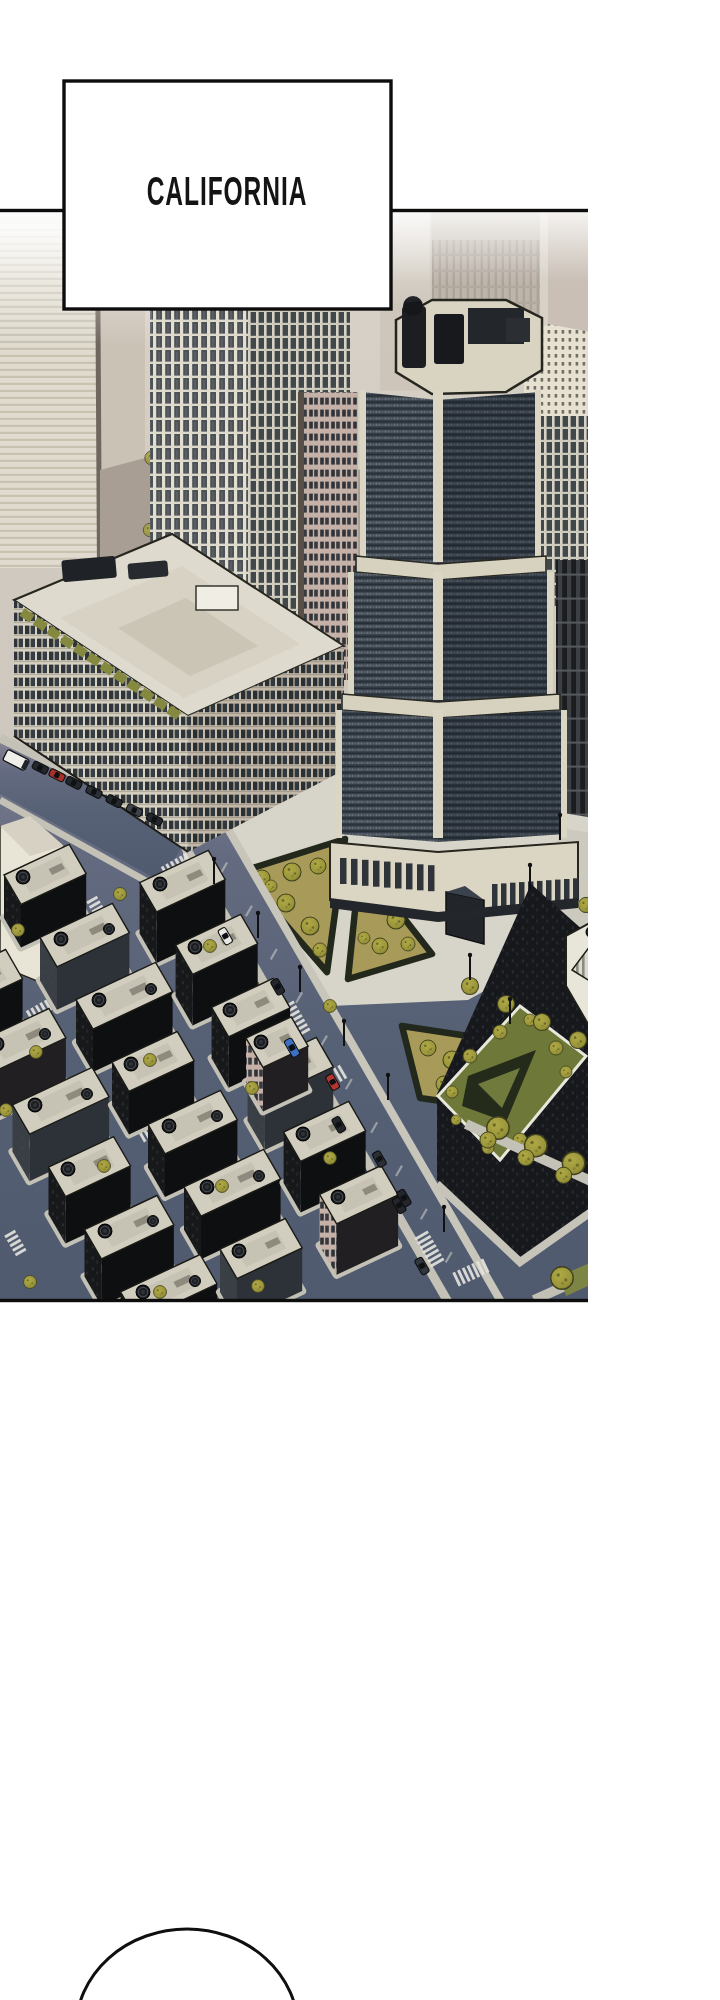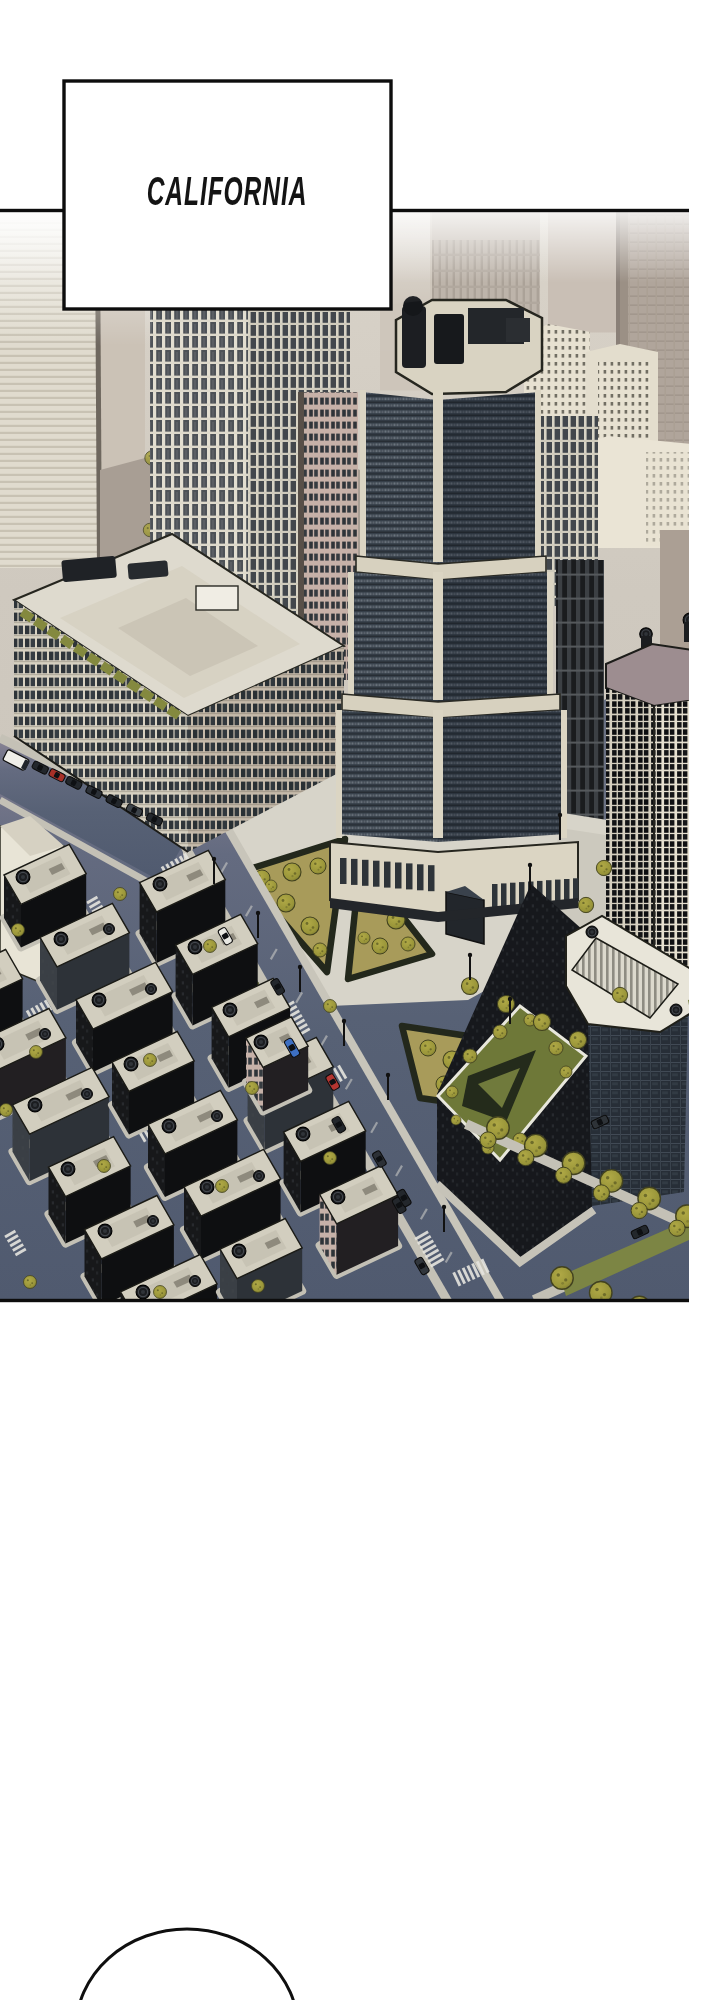--- a/index.html
+++ b/index.html
@@ -1,15 +1,15 @@
 <!DOCTYPE html>
 <html><head><meta charset="utf-8">
 <style>
 html,body{margin:0;padding:0;background:#fff;}
-#page{position:relative;width:689px;height:2000px;overflow:hidden;font-style:italic;}
+#page{position:relative;width:588px;height:2000px;overflow:hidden;}
 svg{display:block;}
 </style></head>
 <body>
 <div id="page">
     <svg xmlns="http://www.w3.org/2000/svg" width="720" height="2000" viewBox="0 0 720 2000">
       <defs>
 <clipPath id="panelClip">
           <rect x="0" y="210.5" width="720" height="1090"></rect>
         </clipPath>
 <linearGradient id="bgG" x1="0" y1="0" x2="0" y2="1">

